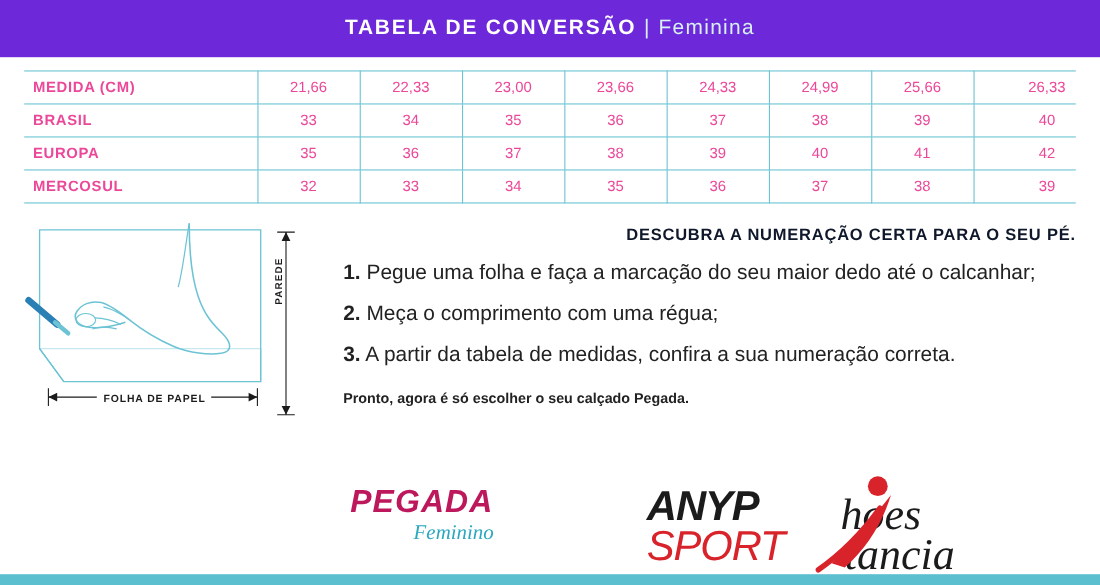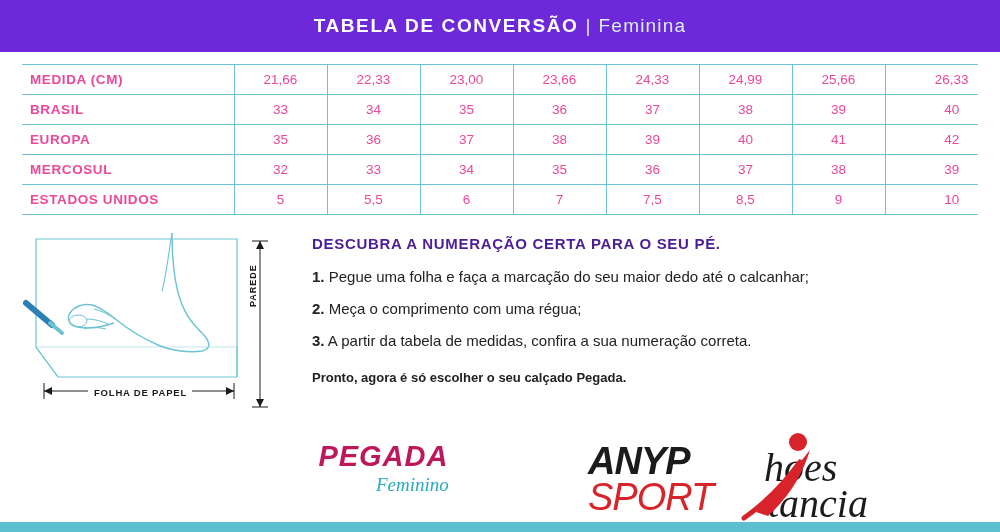--- a/index.html
+++ b/index.html
@@ -84,28 +84,29 @@
     height: 195px;
     position: relative;
     flex: 0 0 268px;
   }
   .instructions {
     flex: 1;
     padding-left: 22px;
     padding-top: 6px;
   }
   .instr-title {
-    color: #4c1d95;
+    color: #0f172a;
     font-size: 15px;
     font-weight: bold;
     letter-spacing: 0.7px;
     margin-bottom: 16px;
+    text-align: right;
   }
   .instr-item {
-    font-size: 15px;
+    font-size: 19px;
     color: #222;
     margin-bottom: 14px;
     line-height: 1.2;
   }
   .instr-item b { font-weight: bold; }
   .instr-final {
     font-size: 13px;
     font-weight: bold;
     color: #222;
     margin-top: 20px;
@@ -260,31 +261,20 @@
           <td class="rowhead">MERCOSUL</td>
           <td>32</td>
           <td>33</td>
           <td>34</td>
           <td>35</td>
           <td>36</td>
           <td>37</td>
           <td>38</td>
           <td>39</td>
         </tr>
-        <tr>
-          <td class="rowhead">ESTADOS UNIDOS</td>
-          <td>5</td>
-          <td>5,5</td>
-          <td>6</td>
-          <td>7</td>
-          <td>7,5</td>
-          <td>8,5</td>
-          <td>9</td>
-          <td>10</td>
-        </tr>
       </tbody>
     </table>
   </div>
 
   <div class="mid">
 
     <div class="diagram">
       <svg width="268" height="195" viewBox="0 0 268 195">
 
         <path d="M14 10 L14 118 L36 148 L215 148 L215 10 Z" fill="none" stroke="#6cc3d4" stroke-width="1.2"></path>

